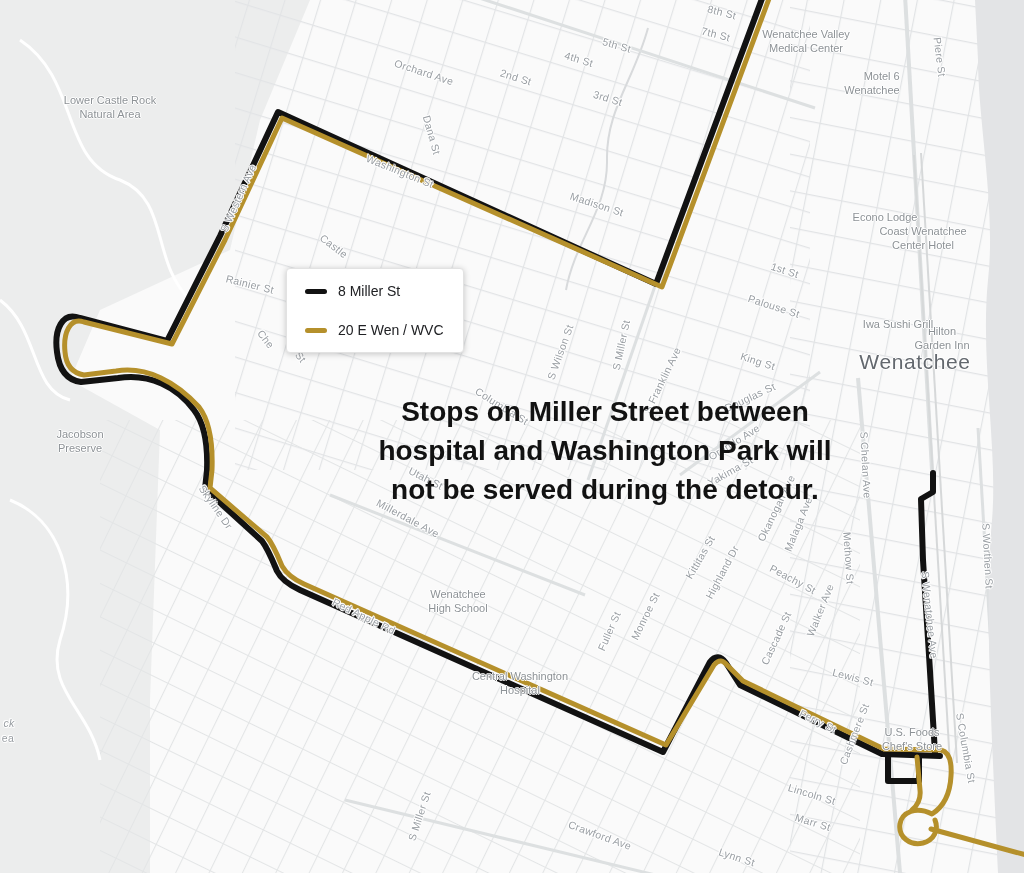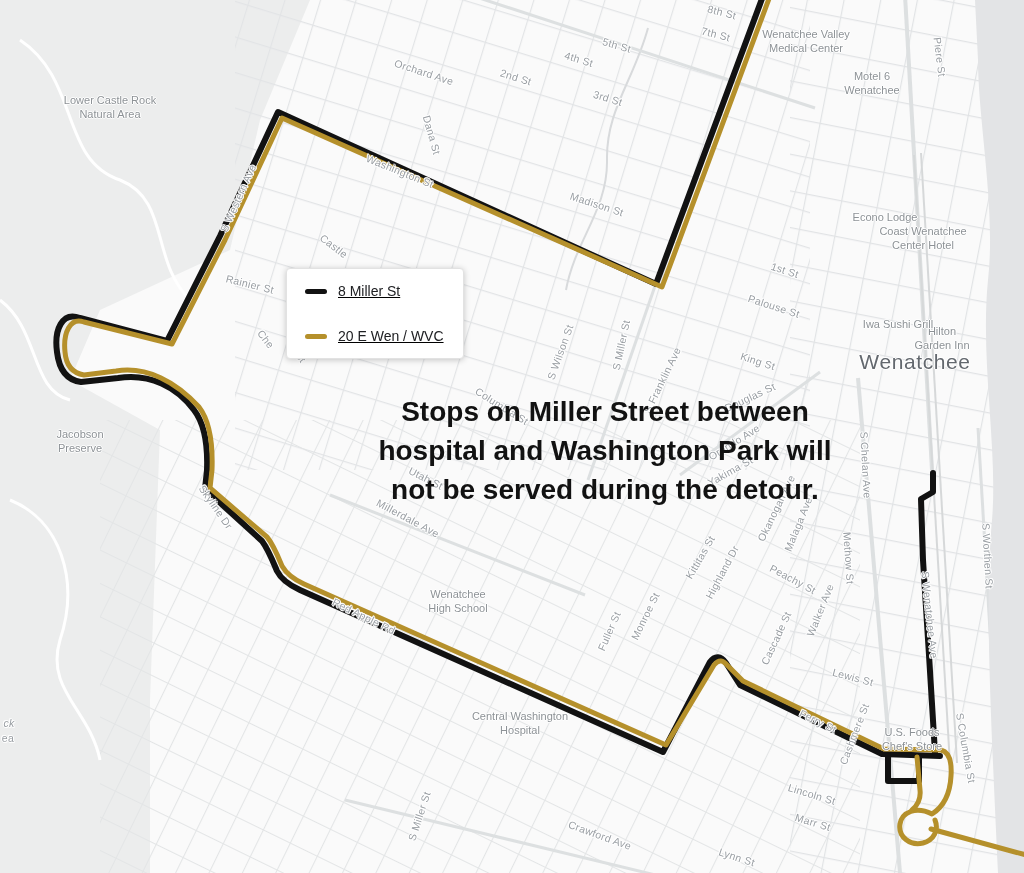--- a/index.html
+++ b/index.html
@@ -11,21 +11,21 @@
     letter-spacing:.3px;
     text-shadow:1px 0 0 #fff,-1px 0 0 #fff,0 1px 0 #fff,0 -1px 0 #fff,1px 1px 0 #fff,-1px -1px 0 #fff;}
   .poi-label{position:absolute;font-size:11px;color:#8d9296;text-align:center;line-height:13.5px;
     white-space:nowrap;transform:translate(-50%,-50%);
     text-shadow:1px 0 0 #fff,-1px 0 0 #fff,0 1px 0 #fff,0 -1px 0 #fff;}
   .city-label{font-size:21px;color:#5f646a;letter-spacing:.6px;color:#63686e;}
   .annotation{position:absolute;left:348px;top:392px;width:514px;text-align:center;
     font-weight:700;font-size:28px;line-height:39px;color:#121212;}
   .legend{position:absolute;left:286px;top:268px;width:140px;background:#ffffff;
     border:1px solid #e2e2e2;border-radius:4px;box-shadow:0 1px 6px rgba(0,0,0,.22);
-    padding:14px 18px;display:flex;flex-direction:column;gap:29px;text-decoration:underline;}
+    padding:14px 18px;display:flex;flex-direction:column;gap:23px;}
   .legend-item{display:flex;align-items:center;gap:11px;font-size:14px;color:#202124;}
   .legend-swatch{width:22px;height:5px;border-radius:3px;flex:0 0 auto;}
 </style>
 </head>
 <body>
 
 <div id="map-root">
 
   <svg id="base-svg" width="1024" height="873" viewBox="0 0 1024 873">
     <defs>
@@ -135,27 +135,27 @@
       <div class="street-label" style="left: 419px; top: 816px; transform: translate(-50%, -50%) rotate(-72deg);">S Miller St</div>
       <div class="street-label" style="left: 600px; top: 835px; transform: translate(-50%, -50%) rotate(20deg);">Crawford Ave</div>
       <div class="street-label" style="left: 812px; top: 794px; transform: translate(-50%, -50%) rotate(17deg);">Lincoln St</div>
       <div class="street-label" style="left: 813px; top: 822px; transform: translate(-50%, -50%) rotate(17deg);">Marr St</div>
       <div class="street-label" style="left: 737px; top: 857px; transform: translate(-50%, -50%) rotate(18deg);">Lynn St</div>
       <div class="street-label" style="left: 9px; top: 723px; transform: translate(-50%, -50%) rotate(0deg); font-style: italic;">ck</div>
       <div class="street-label" style="left: 8px; top: 738px; transform: translate(-50%, -50%) rotate(0deg);">ea</div>
       <div class="poi-label" style="left: 110px; top: 107px;">Lower Castle Rock<br>Natural Area</div>
       <div class="poi-label" style="left: 80px; top: 441px;">Jacobson<br>Preserve</div>
       <div class="poi-label" style="left: 806px; top: 33px; margin-top: 8px;">Wenatchee Valley<br>Medical Center</div>
-      <div class="poi-label" style="left: 872px; top: 83px;">Motel 6<br>Wenatchee</div>
+      <div class="poi-label" style="left: 872px; top: 83px; text-align: right;">Motel 6<br>Wenatchee</div>
       <div class="poi-label" style="left: 885px; top: 218px;">Econo Lodge</div>
       <div class="poi-label" style="left: 915px; top: 238px; margin-left: 8px;">Coast Wenatchee<br>Center Hotel</div>
       <div class="poi-label" style="left: 942px; top: 301px; margin-top: 37px;">Hilton<br>Garden Inn</div>
       <div class="poi-label" style="left: 898px; top: 325px;">Iwa Sushi Grill</div>
       <div class="poi-label" style="left: 458px; top: 601px;">Wenatchee<br>High School</div>
-      <div class="poi-label" style="left: 520px; top: 723px;">Central Washington<br>Hospital</div>
+      <div class="poi-label" style="left: 520px; top: 683px;">Central Washington<br>Hospital</div>
       <div class="poi-label" style="left: 912px; top: 739px;">U.S. Foods<br>Chef's Store</div>
     </div>
 
   <div class="poi-label city-label" id="city-label" style="left: 915px; top: 362px;">Wenatchee</div>
 
   <div class="legend">
     <div class="legend-item">
       <span class="legend-swatch" style="background: rgb(18, 18, 18);"></span>
       <span>8 Miller St</span>
     </div>

